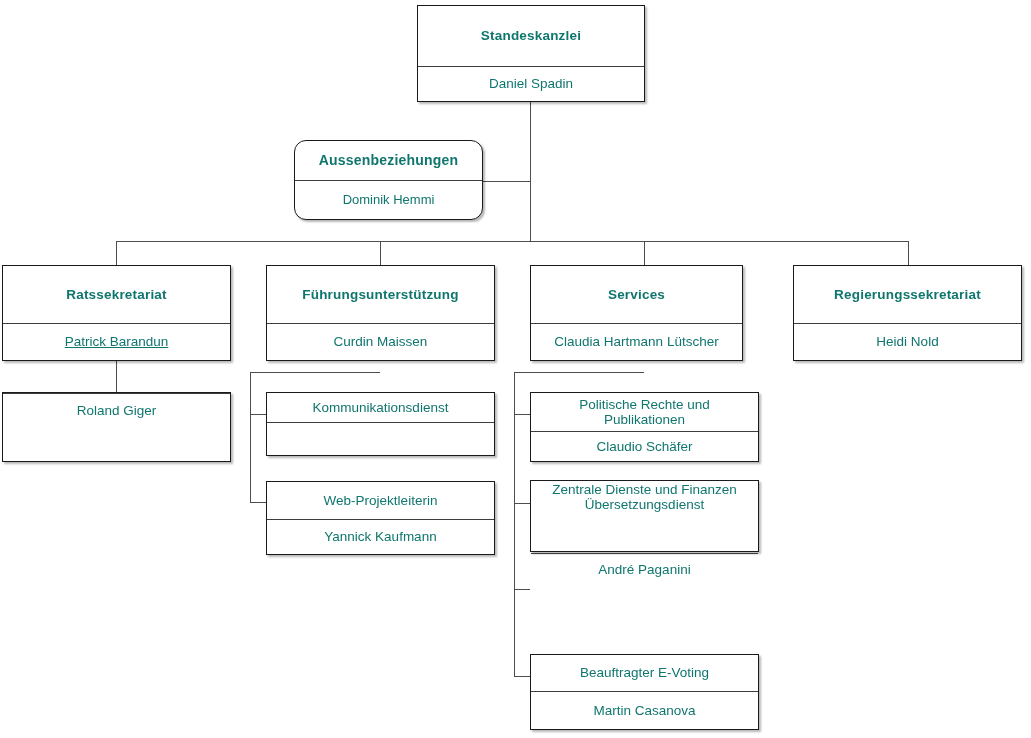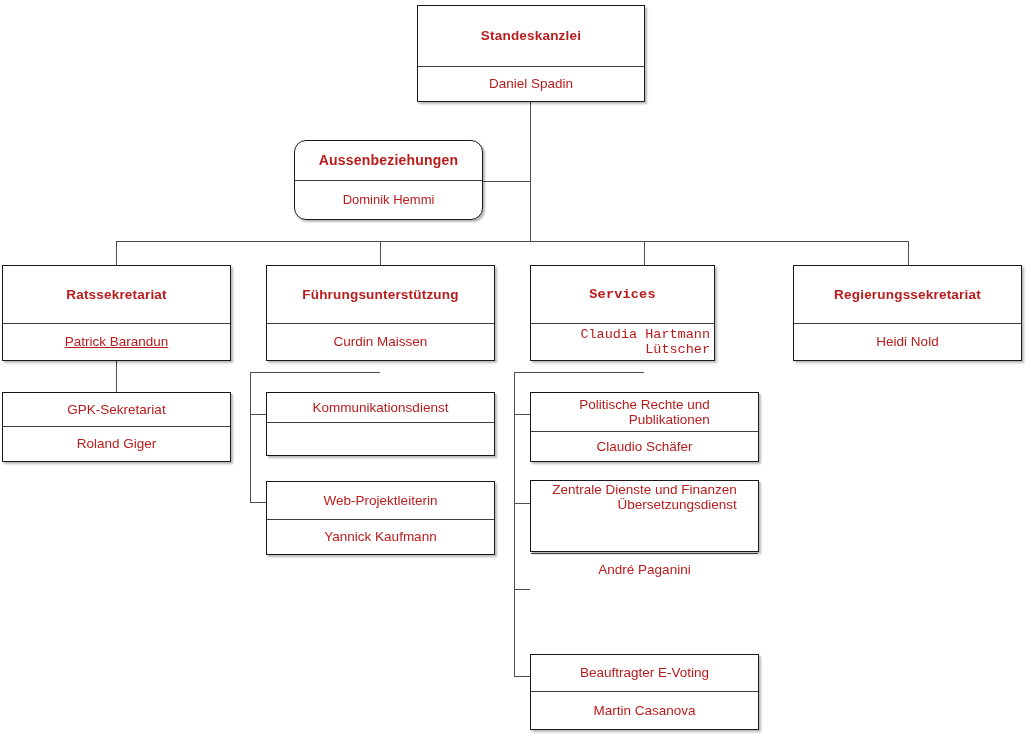--- a/index.html
+++ b/index.html
@@ -39,22 +39,22 @@
   }
   .node.rounded {
     border-radius: 12px;
   }
   .node-title,
   .node-person {
     box-sizing: border-box;
     display: flex;
     align-items: center;
     justify-content: center;
-    text-align: right;
-    color: #b91c1c;
+    text-align: center;
+    color: #0f766e;
     line-height: 1.12;
     padding: 1px 4px;
   }
   .node-title {
     flex: 1 1 auto;
     font-size: 13.5px;
   }
   .node-person {
     flex: 0 0 auto;
     border-top: 1px solid #3d3d3d;
@@ -108,40 +108,39 @@
     <div class="node-title">Aussenbeziehungen</div>
     <div class="node-person" style="height:39px;">Dominik Hemmi</div>
   </div>
 
   <div class="node bold" style="left:2px; top:265px; width:229px; height:96px;">
     <div class="node-title">Ratssekretariat</div>
     <div class="node-person" style="height:37px;text-decoration:underline;">Patrick Barandun</div>
   </div>
 
   <div class="node" style="left:2px; top:392px; width:229px; height:70px;">
-    <div class="node-title">GPK-Sekretariat</div>
     <div class="node-person" style="height:35px;">Roland Giger</div>
   </div>
 
   <div class="node bold" style="left:266px; top:265px; width:229px; height:96px;">
     <div class="node-title">Führungsunterstützung</div>
     <div class="node-person" style="height:37px;">Curdin Maissen</div>
   </div>
 
   <div class="node" style="left:266px; top:392px; width:229px; height:64px;">
     <div class="node-title">Kommunikationsdienst</div>
     <div class="node-person" style="height:33px;"></div>
   </div>
 
   <div class="node" style="left:266px; top:481px; width:229px; height:74px;">
     <div class="node-title">Web-Projektleiterin</div>
     <div class="node-person" style="height:35px;">Yannick Kaufmann</div>
   </div>
 
-  <div class="node bold" style="left:530px; top:265px; width:185px; height:96px;font-family:Liberation Mono, monospace;">
+  <div class="node bold" style="left:530px; top:265px; width:213px; height:96px;">
     <div class="node-title">Services</div>
     <div class="node-person" style="height:37px;">Claudia Hartmann Lütscher</div>
   </div>
 
   <div class="node" style="left:530px; top:392px; width:229px; height:70px;">
     <div class="node-title multiline">Politische Rechte und
 Publikationen</div>
     <div class="node-person" style="height:30px;">Claudio Schäfer</div>
   </div>
 

